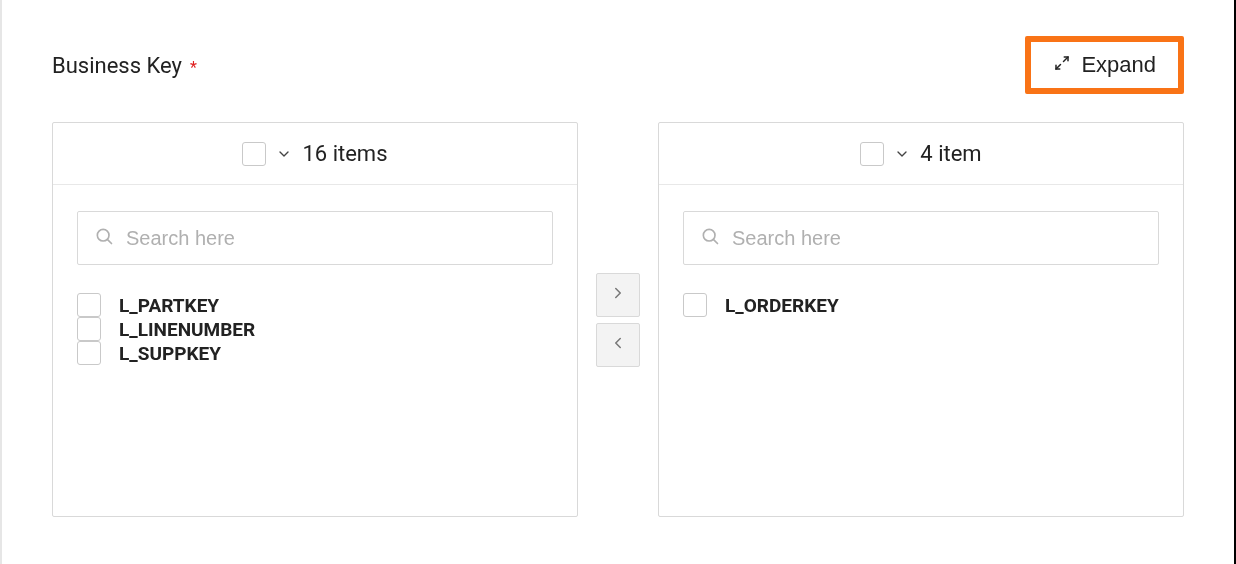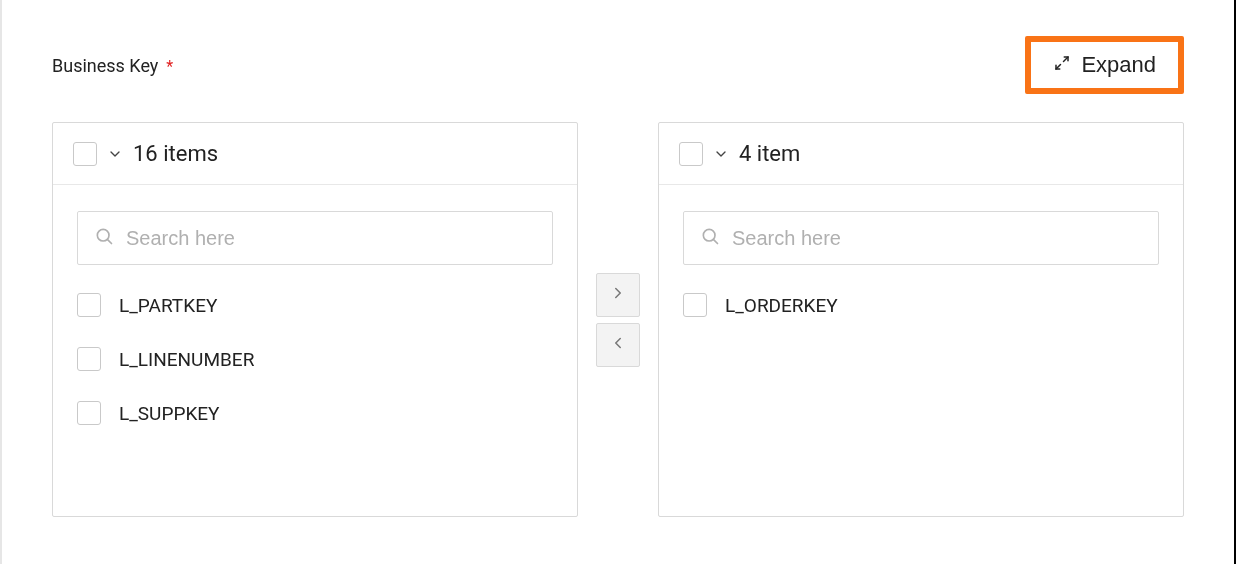--- a/index.html
+++ b/index.html
@@ -13,21 +13,21 @@
     border-right: 2px solid #000;
     border-left: 2px solid #e6e6e6;
   }
   .header-row {
     display: flex;
     justify-content: space-between;
     align-items: center;
     margin-bottom: 28px;
   }
   .field-label {
-    font-size: 18px;
+    font-size: 22px;
     color: #222;
   }
   .required-star { color: #e02020; margin-left: 4px; }
   .expand-btn {
     display: inline-flex;
     align-items: center;
     gap: 10px;
     border: 6px solid #f97316;
     background: #fff;
     padding: 10px 22px;
@@ -53,20 +53,21 @@
     overflow: hidden;
   }
   .panel-header {
     display: flex;
     align-items: center;
     padding: 18px 20px;
     border-bottom: 1px solid #e8e8e8;
     gap: 10px;
     font-size: 22px;
     color: #222;
+    justify-content: center;
   }
   .checkbox {
     width: 24px;
     height: 24px;
     border: 1px solid #c9c9c9;
     border-radius: 3px;
     background: #fff;
     cursor: pointer;
     flex-shrink: 0;
   }
@@ -97,21 +98,21 @@
     outline: none;
     font-size: 20px;
     color: #333;
     flex: 1;
     background: transparent;
   }
   .search-input::placeholder { color: #b0b0b0; }
   .item-list {
     display: flex;
     flex-direction: column;
-    gap: 30px;
+    font-weight: bold;
   }
   .item {
     display: flex;
     align-items: center;
     gap: 18px;
     font-size: 19px;
     color: #222;
   }
   .transfer-btns {
     display: flex;

